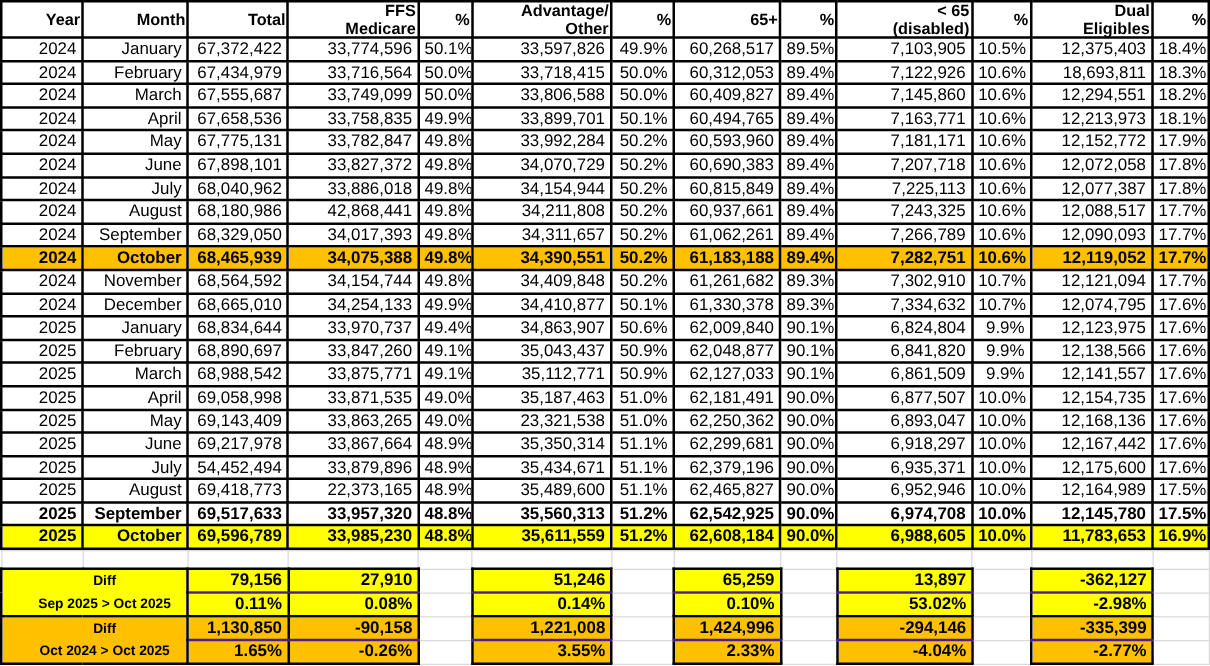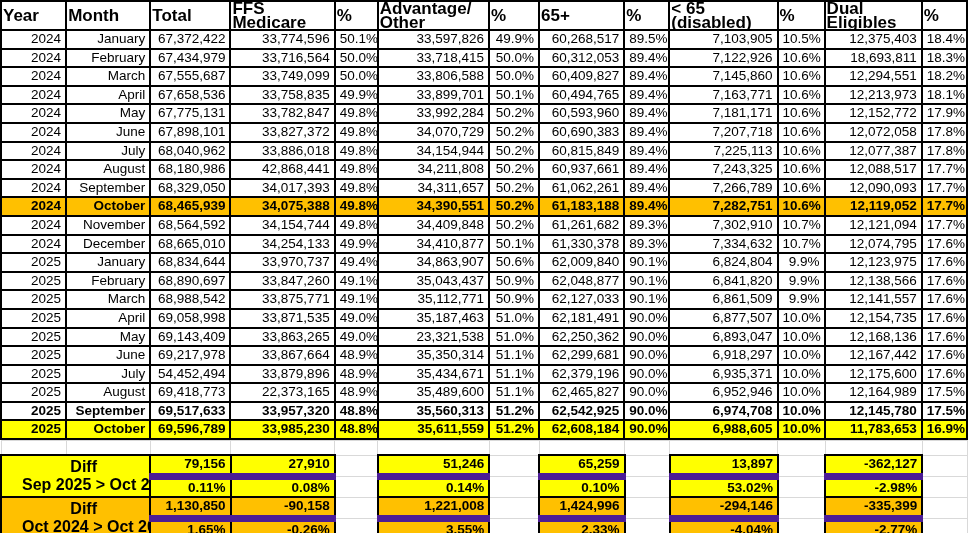--- a/index.html
+++ b/index.html
@@ -1,42 +1,42 @@
 <!DOCTYPE html>
 <html><head>
 <meta charset="utf-8">
 <style>
   html,body{margin:0;padding:0;background:#ffffff;}
   body{width:968px;height:533px;overflow:hidden;font-family:"Liberation Sans",sans-serif;color:#000;}
   .sheet{width:968px;}
   table{border-collapse:collapse;table-layout:fixed;width:968px;}
   
-  .main th{border:2px solid #000;background:#fff;font-weight:bold;font-size:17px;
-           line-height:13.5px;text-align:left;vertical-align:middle;height:27px;
+  .main th{border:2px solid #000;background:#fff;font-weight:bold;font-size:13px;
+           line-height:13.5px;text-align:right;vertical-align:middle;height:27px;
            white-space:pre-line;padding:0 1px;}
   .main td{border:2px solid #000;background:#fff;font-size:13.5px;line-height:16.6px;
            height:16.6px;padding:0 4px;white-space:nowrap;overflow:hidden;}
   .ar{text-align:right;}
   .al{text-align:right;}
   .bold td{font-weight:bold;}
   .hl-gold td{background:#FFC000;}
   .hl-yellow td{background:#FFFF00;}
   
   .summary td{font-size:13.5px;line-height:16.6px;height:16.6px;padding:0 4px;
               white-space:nowrap;overflow:hidden;}
   .summary .ghost{border:1px solid #D9D9D9;background:#fff;}
   .summary .gaprow td{height:13px;}
   .blk{border:2px solid #000;font-weight:bold;}
   .blk.yellow{background:#FFFF00;}
   .blk.gold{background:#FFC000;}
   .val{text-align:right;}
-  .val.top{border-bottom:7px solid #4c1d95;}
+  .val.top{border-bottom:2px solid #4c1d95;}
   .val.bot{border-top:1px solid #14b8a6;}
   .lab{text-align:center;vertical-align:middle;padding:0 2px;}
-  .lab div{line-height:18px;font-size:16px;margin-left:16px;}
+  .lab div{line-height:18px;font-size:11px;margin-left:16px;}
 </style>
 </head>
 <body>
 
 <div class="sheet">
 
   <table class="main">
     <colgroup>
       <col style="width:65px">
         <col style="width:84px">

